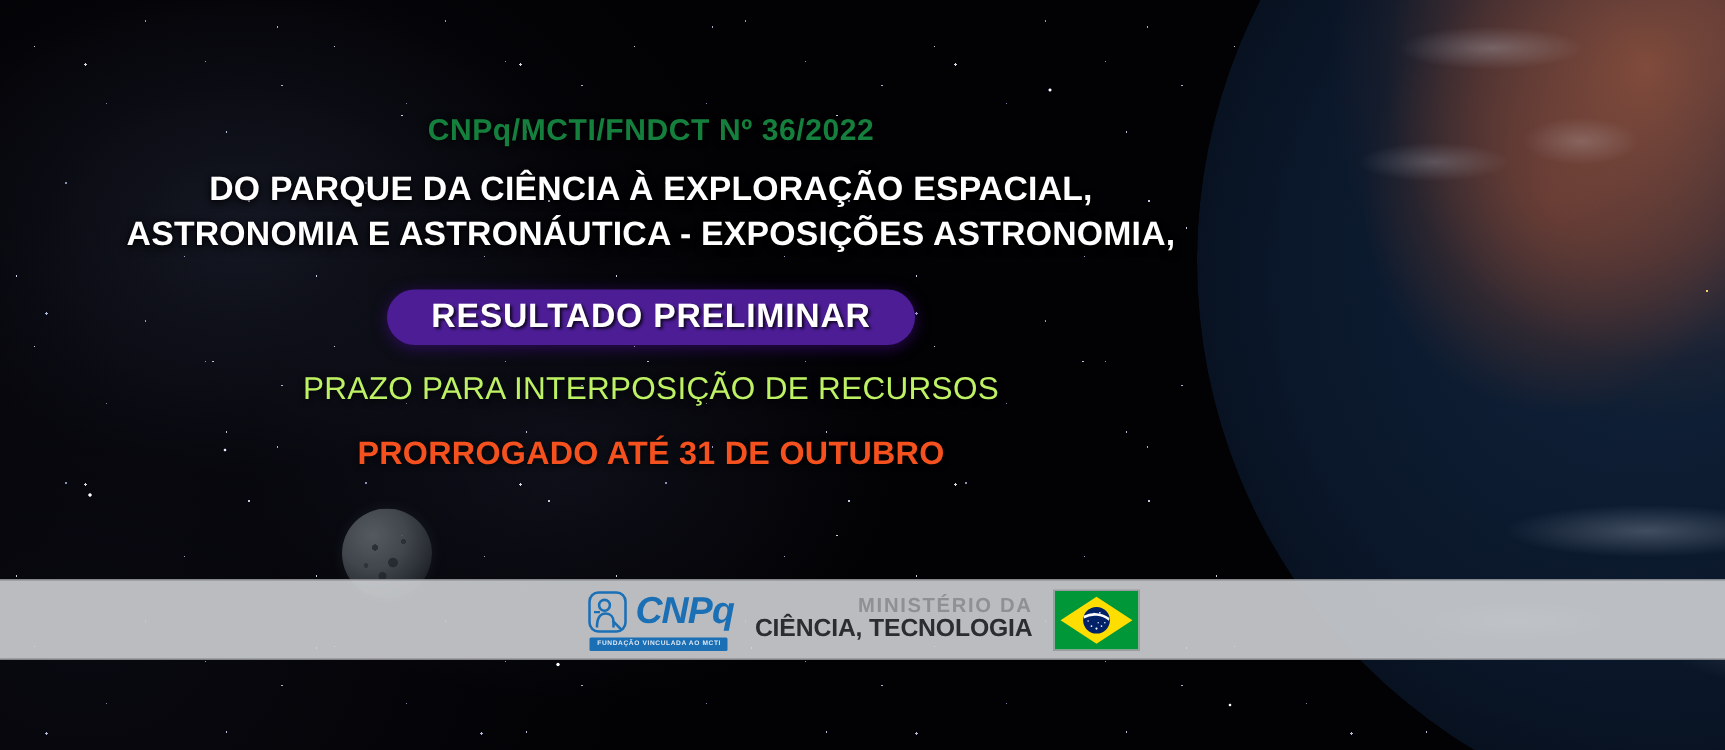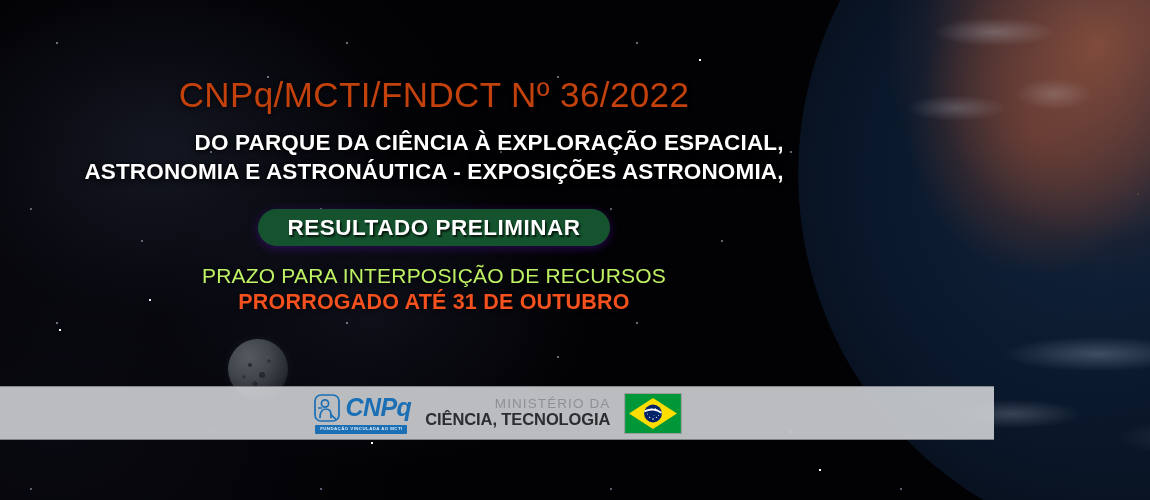--- a/index.html
+++ b/index.html
@@ -184,77 +184,77 @@
   
   .content {
     position:absolute;
     left:0; top:0; width:868px; height:386px;
     display:flex; flex-direction:column;
     align-items:center; justify-content:flex-start;
     padding-top:76px;
     text-align:center;
   }
   .edital {
-    color:#c2410c;
-    font-size:35px;
-    font-weight:400;
+    color:#15803d;
+    font-size:20px;
+    font-weight:700;
     letter-spacing:.4px;
     line-height:1.1;
     text-shadow:0 1px 5px rgba(0,0,0,.85);
     white-space:nowrap;
   }
   .title {
     margin-top:13px;
     color:#ffffff;
     font-size:22.5px;
     font-weight:bold;
     letter-spacing:.15px;
     line-height:1.33;
     text-shadow:0 2px 6px rgba(0,0,0,.9), 0 0 2px rgba(0,0,0,.8);
   }
-  .title span { display:block; white-space:nowrap;text-align:right; }
+  .title span { display:block; white-space:nowrap; }
 
   .badge {
     margin-top:22px;
     display:inline-flex; align-items:center; justify-content:center;
     min-width:325px; height:37px;
     padding:0 30px;
     border-radius:19px;
-    background:#14532d;
+    background:#4c1d95;
     color:#ffffff;
     font-size:22.5px;
     font-weight:bold;
     letter-spacing:.5px;
     text-shadow:1.5px 1.5px 2px rgba(0,0,0,.75);
     box-shadow:0 2px 10px rgba(77,12,153,.55);
   }
 
   .prazo {
     margin-top:18px;
     color:#bef264;
     font-size:21px;
     font-weight:400;
     letter-spacing:.2px;
     text-shadow:0 1px 5px rgba(0,0,0,.85);
     white-space:nowrap;
   }
   .prorrogado {
-    margin-top:2px;
+    margin-top:18px;
     color:#f4511e;
     font-size:21.5px;
     font-weight:bold;
     letter-spacing:.2px;
     text-shadow:0 1px 4px rgba(0,0,0,.8);
     white-space:nowrap;
   }
 
   
   .footer {
     position:absolute;
-    left:0; top:386px; width:994px; height:54px;
+    left:0; top:386px; width:1150px; height:54px;
     background:rgba(206,208,212,0.90);
     border-top:1px solid rgba(90,92,96,0.55);
     border-bottom:1px solid rgba(70,72,76,0.5);
     display:flex; align-items:center; justify-content:center;
     gap:14px;
   }
 
   
   .cnpq { display:flex; flex-direction:column; align-items:center; gap:2px; }
   .cnpq-row { display:flex; align-items:center; gap:4px; }
@@ -270,21 +270,21 @@
     display:flex; align-items:center; justify-content:center;
   }
   .cnpq-tag span {
     font-size:4.4px; font-weight:bold; color:#dfe9f4;
     letter-spacing:.42px; line-height:1; white-space:nowrap;
   }
 
   
   .ministry { text-align:right; line-height:1.02; padding-bottom:1px; }
   .ministry .l1 {
-    font-size:13.5px; color:#8e9094; letter-spacing:1.1px; font-weight:400;
+    font-size:13.5px; color:#8e9094; letter-spacing:1.1px; font-weight:700;
   }
   .ministry .l2, .ministry .l3 {
     font-size:16.5px; font-weight:bold; color:#2b2d30; letter-spacing:-.1px;
   }
 
   
   .flag {
     width:58px; height:41px;
     border:1px solid #9a9c9f;
     display:block;

